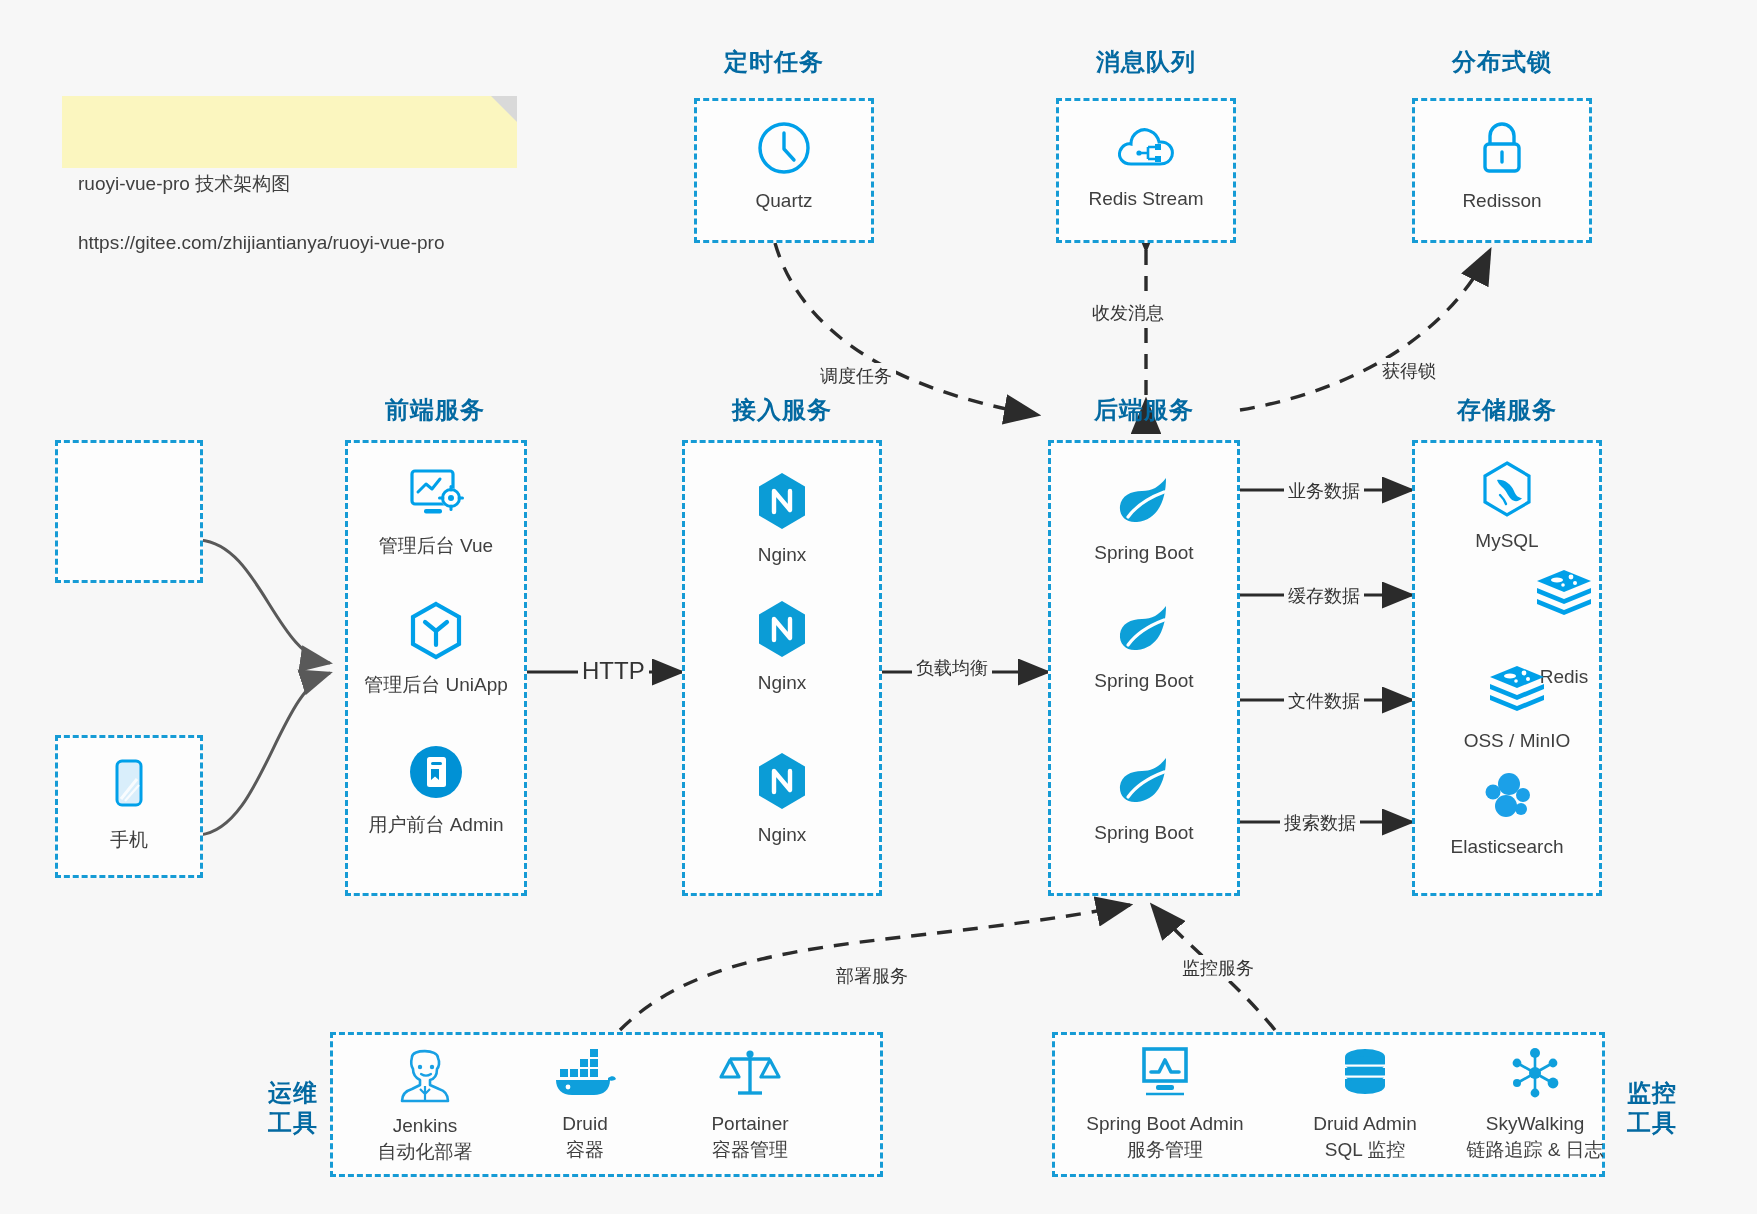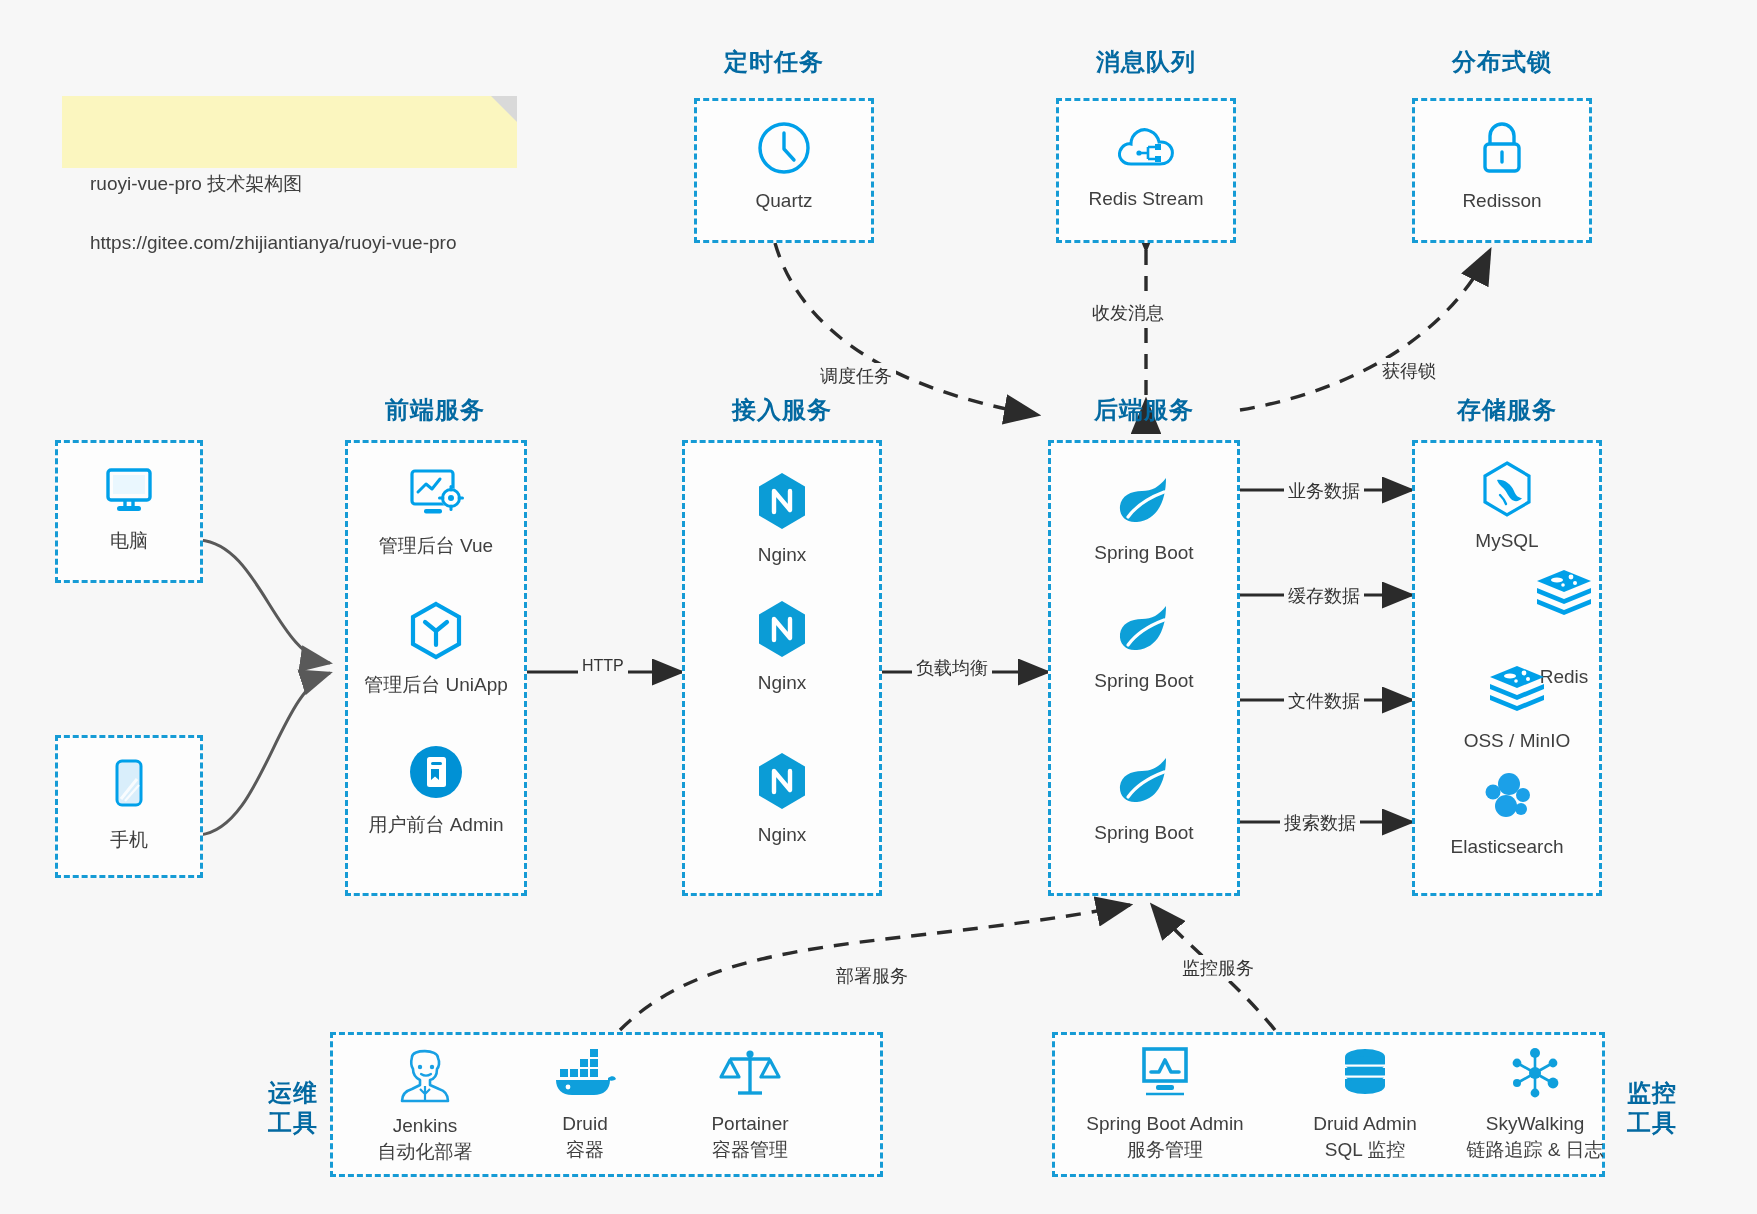--- a/index.html
+++ b/index.html
@@ -40,35 +40,35 @@
   }
   .node .cap{
     font-size:19px;color:#3f3f3f;margin-top:7px;white-space:nowrap;line-height:1.3;
   }
   .node .cap2{font-size:19px;color:#3f3f3f;line-height:1.35;white-space:nowrap;}
   .ico{display:block;}
 
   
   .elabel{
     position:absolute;
-    font-size:16px;color:#333;
+    font-size:24px;color:#333;
     background:#f7f7f7;
     padding:1px 4px;
     white-space:nowrap;
   }
   .elabel.cn{font-size:18px;}
 
   
   .note{
     position:absolute;
     background:#fbf6bf;
     font-size:19px;
     line-height:1.55;
     color:#404040;
-    padding:14px 18px 14px 28px;
+    padding:14px 18px 14px 16px;
     box-sizing:border-box;
     white-space:pre-line;
   }
   .note .fold{
     position:absolute;right:0;top:0;
     width:0;height:0;
     border-left:26px solid transparent;
     border-top:26px solid #d9d9d9;
   }
 </style>
@@ -172,31 +172,20 @@
       <svg width="58" height="60" viewBox="0 0 58 60">
         <path d="M17,26 L17,18 A12,12 0 0 1 41,18 L41,26" fill="none" stroke="#00a0e9" stroke-width="3.4"></path>
         <rect x="12" y="26" width="34" height="27" rx="4" fill="none" stroke="#00a0e9" stroke-width="3.4"></rect>
         <line x1="29" y1="34" x2="29" y2="44" stroke="#00a0e9" stroke-width="3.4" stroke-linecap="round"></line>
       </svg>
     </span>
     <span class="cap">Redisson</span>
   </div>
 
   <div class="box" style="left:55px;top:440px;width:148px;height:143px;"></div>
-  <div class="node" style="left:75px;top:462px;width:108px;">
-    <span class="ico">
-      <svg width="60" height="56" viewBox="0 0 60 56">
-        <rect x="9" y="8" width="42" height="30" rx="3" fill="none" stroke="#00a0e9" stroke-width="3.4"></rect>
-        <rect x="14" y="13" width="32" height="19" fill="#eaf7fe"></rect>
-        <path d="M26,38 L26,45 M34,38 L34,45" stroke="#00a0e9" stroke-width="3.4"></path>
-        <rect x="18" y="44" width="24" height="5" rx="2.5" fill="#00a0e9"></rect>
-      </svg>
-    </span>
-    <span class="cap">电脑</span>
-  </div>
 
   <div class="box" style="left:55px;top:735px;width:148px;height:143px;"></div>
   <div class="node" style="left:75px;top:757px;width:108px;">
     <span class="ico">
       <svg width="44" height="60" viewBox="0 0 44 60">
         <rect x="10" y="4" width="24" height="44" rx="5" fill="#d9eefb" stroke="#00a0e9" stroke-width="3"></rect>
         <path d="M14,42 L30,22" stroke="#ffffff" stroke-width="3" opacity="0.85"></path>
         <path d="M18,44 L32,28" stroke="#ffffff" stroke-width="2.2" opacity="0.85"></path>
       </svg>
     </span>

